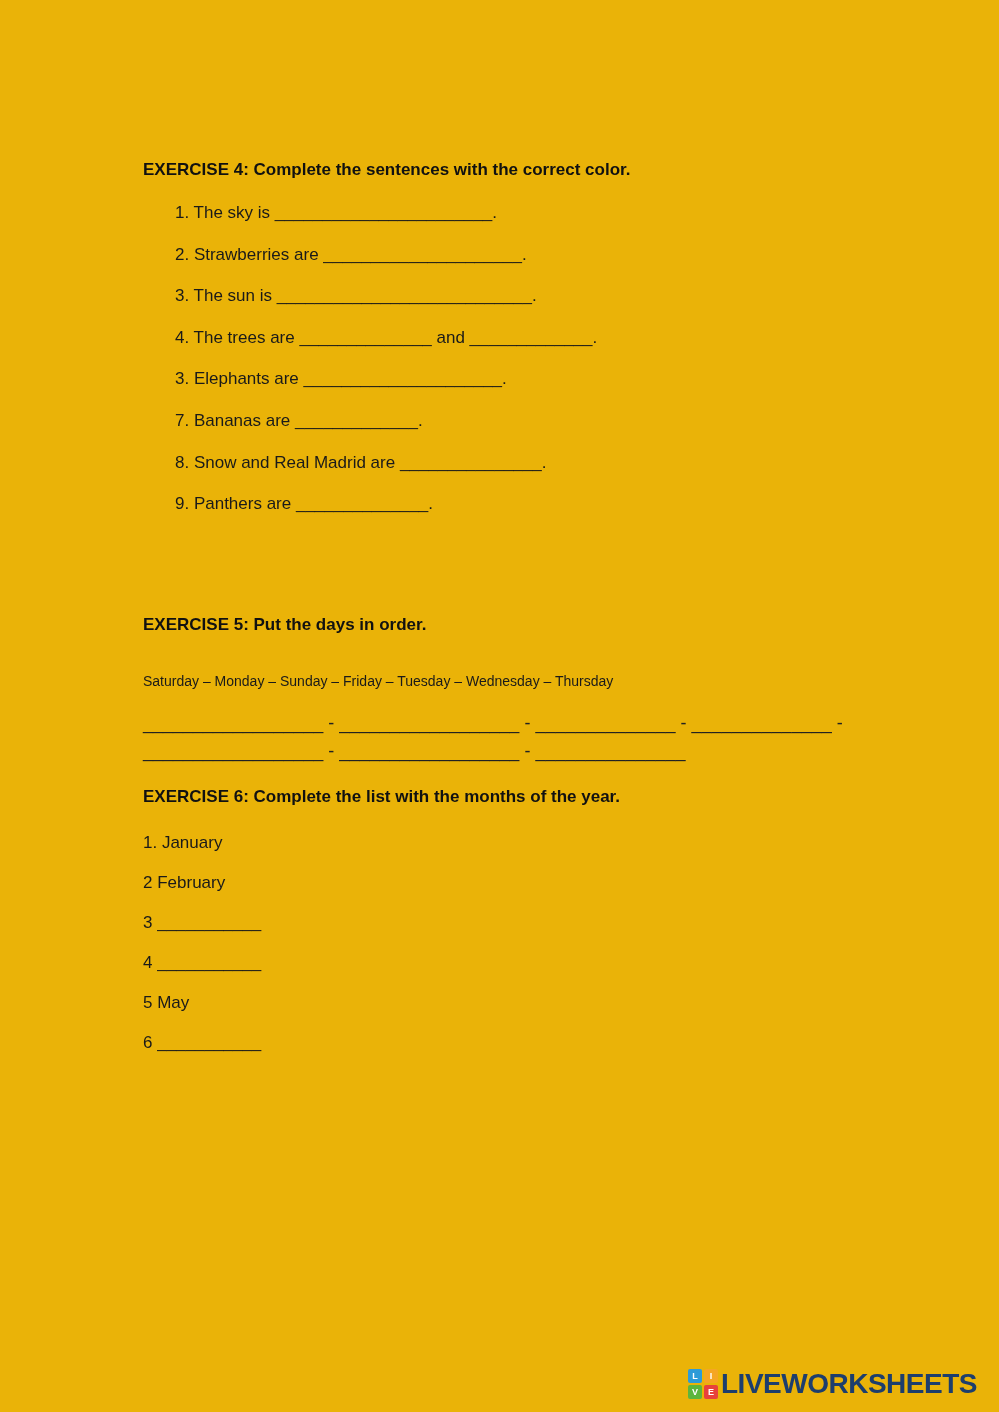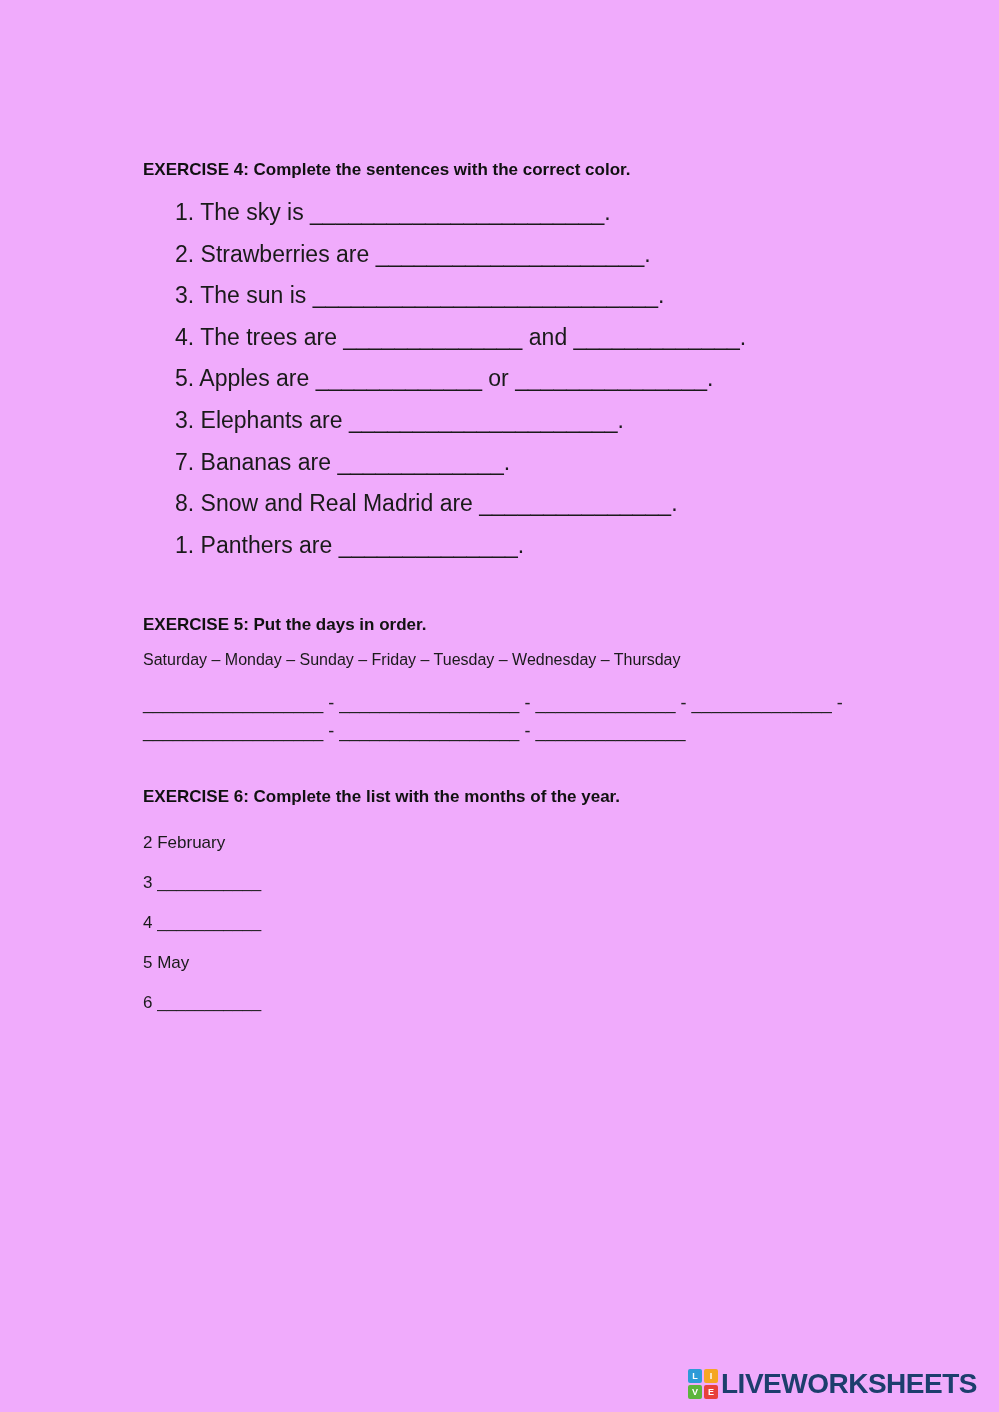--- a/index.html
+++ b/index.html
@@ -1,44 +1,44 @@
 <!DOCTYPE html>
 <html><head>
 <meta charset="utf-8">
 <style>
   * { margin: 0; padding: 0; box-sizing: border-box; }
   html, body { background: #ffffff; }
   .page {
     position: relative;
     width: 999px;
     height: 1412px;
-    background: #f0abfc;
+    background: #eab308;
     font-family: "Liberation Sans", sans-serif;
     color: #1a1a1a;
     overflow: hidden;
   }
   .ex-title {
     font-size: 17px;
     font-weight: bold;
     color: #111111;
     white-space: nowrap;
   }
   
   .ex4 { position: absolute; left: 143px; top: 160px; }
   .ex4 .items { margin-left: 32px; margin-top: 12px; }
   .ex4 .item {
-    font-size: 23px;
+    font-size: 17px;
     line-height: 41.6px;
     white-space: nowrap;
   }
   
   .ex5 { position: absolute; left: 143px; top: 615px; }
   .ex5 .days {
-    font-size: 16px;
-    margin-top: 16px;
+    font-size: 14px;
+    margin-top: 38px;
     white-space: nowrap;
   }
   .ex5 .answers {
     font-size: 18px;
     line-height: 28px;
     white-space: nowrap;
     color: #222;
   }
   .ex5 .answers.first { margin-top: 20px; }
   
@@ -92,39 +92,39 @@
 
 <div class="page">
 
   <section class="ex4">
     <h2 class="ex-title">EXERCISE 4: Complete the sentences with the correct color.</h2>
     <div class="items">
       <div class="item">1. The sky is _______________________.</div>
       <div class="item">2. Strawberries are _____________________.</div>
       <div class="item">3. The sun is ___________________________.</div>
       <div class="item">4. The trees are ______________ and _____________.</div>
-      <div class="item">5. Apples are _____________ or _______________.</div>
       <div class="item">3. Elephants are _____________________.</div>
       <div class="item">7. Bananas are _____________.</div>
       <div class="item">8. Snow and Real Madrid are _______________.</div>
-      <div class="item">1. Panthers are ______________.</div>
+      <div class="item">9. Panthers are ______________.</div>
     </div>
   </section>
 
   <section class="ex5">
     <h2 class="ex-title">EXERCISE 5: Put the days in order.</h2>
     <p class="days">Saturday – Monday – Sunday – Friday – Tuesday – Wednesday – Thursday</p>
     <p class="answers first">__________________ - __________________ - ______________ - ______________ -</p>
     <p class="answers">__________________ - __________________ - _______________</p>
   </section>
 
   <section class="ex6">
     <h2 class="ex-title">EXERCISE 6: Complete the list with the months of the year.</h2>
     <div class="cols">
       <div class="col">
+        <div class="row">1. January</div>
         <div class="row">2 February</div>
         <div class="row">3 ___________</div>
         <div class="row">4 ___________</div>
         <div class="row">5 May</div>
         <div class="row">6 ___________</div>
       </div>
     </div>
   </section>
 
   <div class="footer">

